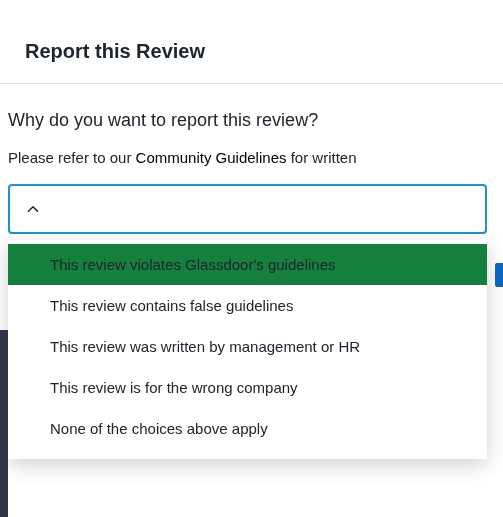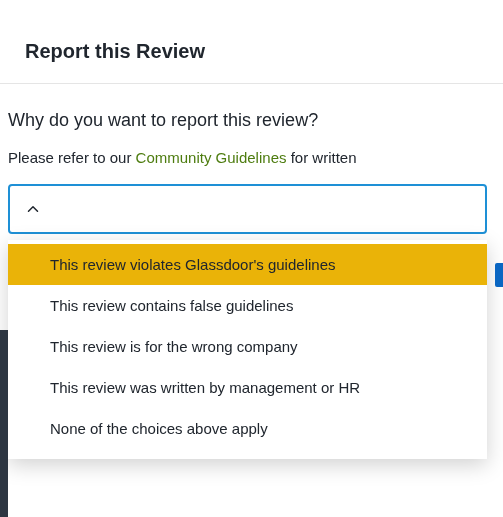--- a/index.html
+++ b/index.html
@@ -3,30 +3,30 @@
 <meta charset="utf-8">
 <style>
   * { box-sizing: border-box; margin: 0; padding: 0; }
   html, body { width: 503px; height: 517px; font-family: "Helvetica Neue", Helvetica, Arial, sans-serif; color: #20262e; background: #fff; overflow: hidden; }
   .modal { position: relative; width: 100%; height: 100%; }
   .title { font-size: 20px; font-weight: 700; padding: 40px 0 20px 25px; }
   .divider { border: none; border-top: 1px solid #e5e5e5; }
   .section { padding: 26px 8px 12px 8px; }
   .question { font-size: 18px; font-weight: 400; margin-bottom: 18px; color: #20262e; }
   .hint { font-size: 15px; color: #20262e; margin-bottom: 18px; }
-  .link { color: #4d7c0f; text-decoration: none; }
+  .link { color: #000000; text-decoration: none; }
   .select-wrap { position: relative; margin: 0 4px 0 0; }
   .select-btn { width: calc(100% - 4px); border: 2px solid #1e90d6; background: #fff; border-radius: 4px; padding: 14px 40px 14px 14px; font-size: 15px; color: #20262e; text-align: left; cursor: pointer; display: flex; align-items: center; justify-content: space-between; outline: none; }
   .chevron { width: 18px; height: 18px; flex: 0 0 18px; }
   .dropdown { position: absolute; top: 100%; left: 0; width: calc(100% - 4px); background: #fff; box-shadow: 0 6px 20px rgba(0,0,0,.18); margin-top: 6px; padding: 4px 0 10px 0; max-height: 290px; overflow-y: auto; }
   .dropdown::-webkit-scrollbar { width: 8px; }
   .dropdown::-webkit-scrollbar-thumb { background: #9aa0a6; border-radius: 4px; }
   .dropdown::-webkit-scrollbar-track { background: #eee; }
   .option { padding: 12px 20px 12px 42px; font-size: 15px; color: #20262e; cursor: pointer; }
-  .option.highlight { background: #eab308; }
+  .option.highlight { background: #15803d; }
   
   .dark-left { position: absolute; left: 0; top: 330px; width: 8px; bottom: 0; background: #2d3642; }
   .dark-right-piece { position: absolute; right: 0; top: 263px; width: 8px; height: 24px; background: #0a66c2; border-radius: 2px 0 0 2px; }
 </style>
 </head>
 <body>
 
 <div class="modal">
   <h1 class="title">Report this Review</h1>
   <hr class="divider">
@@ -39,22 +39,22 @@
     <div class="select-wrap">
       <button class="select-btn">
         <svg class="chevron" viewBox="0 0 24 24">
           <path d="M6 15l6-6 6 6" fill="none" stroke="#20262e" stroke-width="2" stroke-linecap="round" stroke-linejoin="round"></path>
         </svg>
       </button>
 
       <div class="dropdown">
         <div class="option highlight">This review violates Glassdoor's guidelines</div>
         <div class="option">This review contains false guidelines</div>
+        <div class="option">This review was written by management or HR</div>
         <div class="option">This review is for the wrong company</div>
-        <div class="option">This review was written by management or HR</div>
         <div class="option">None of the choices above apply</div>
       </div>
     </div>
   </div>
 
   <div class="dark-left"></div>
   <div class="dark-right-piece"></div>
 </div>
 
 </body></html>

